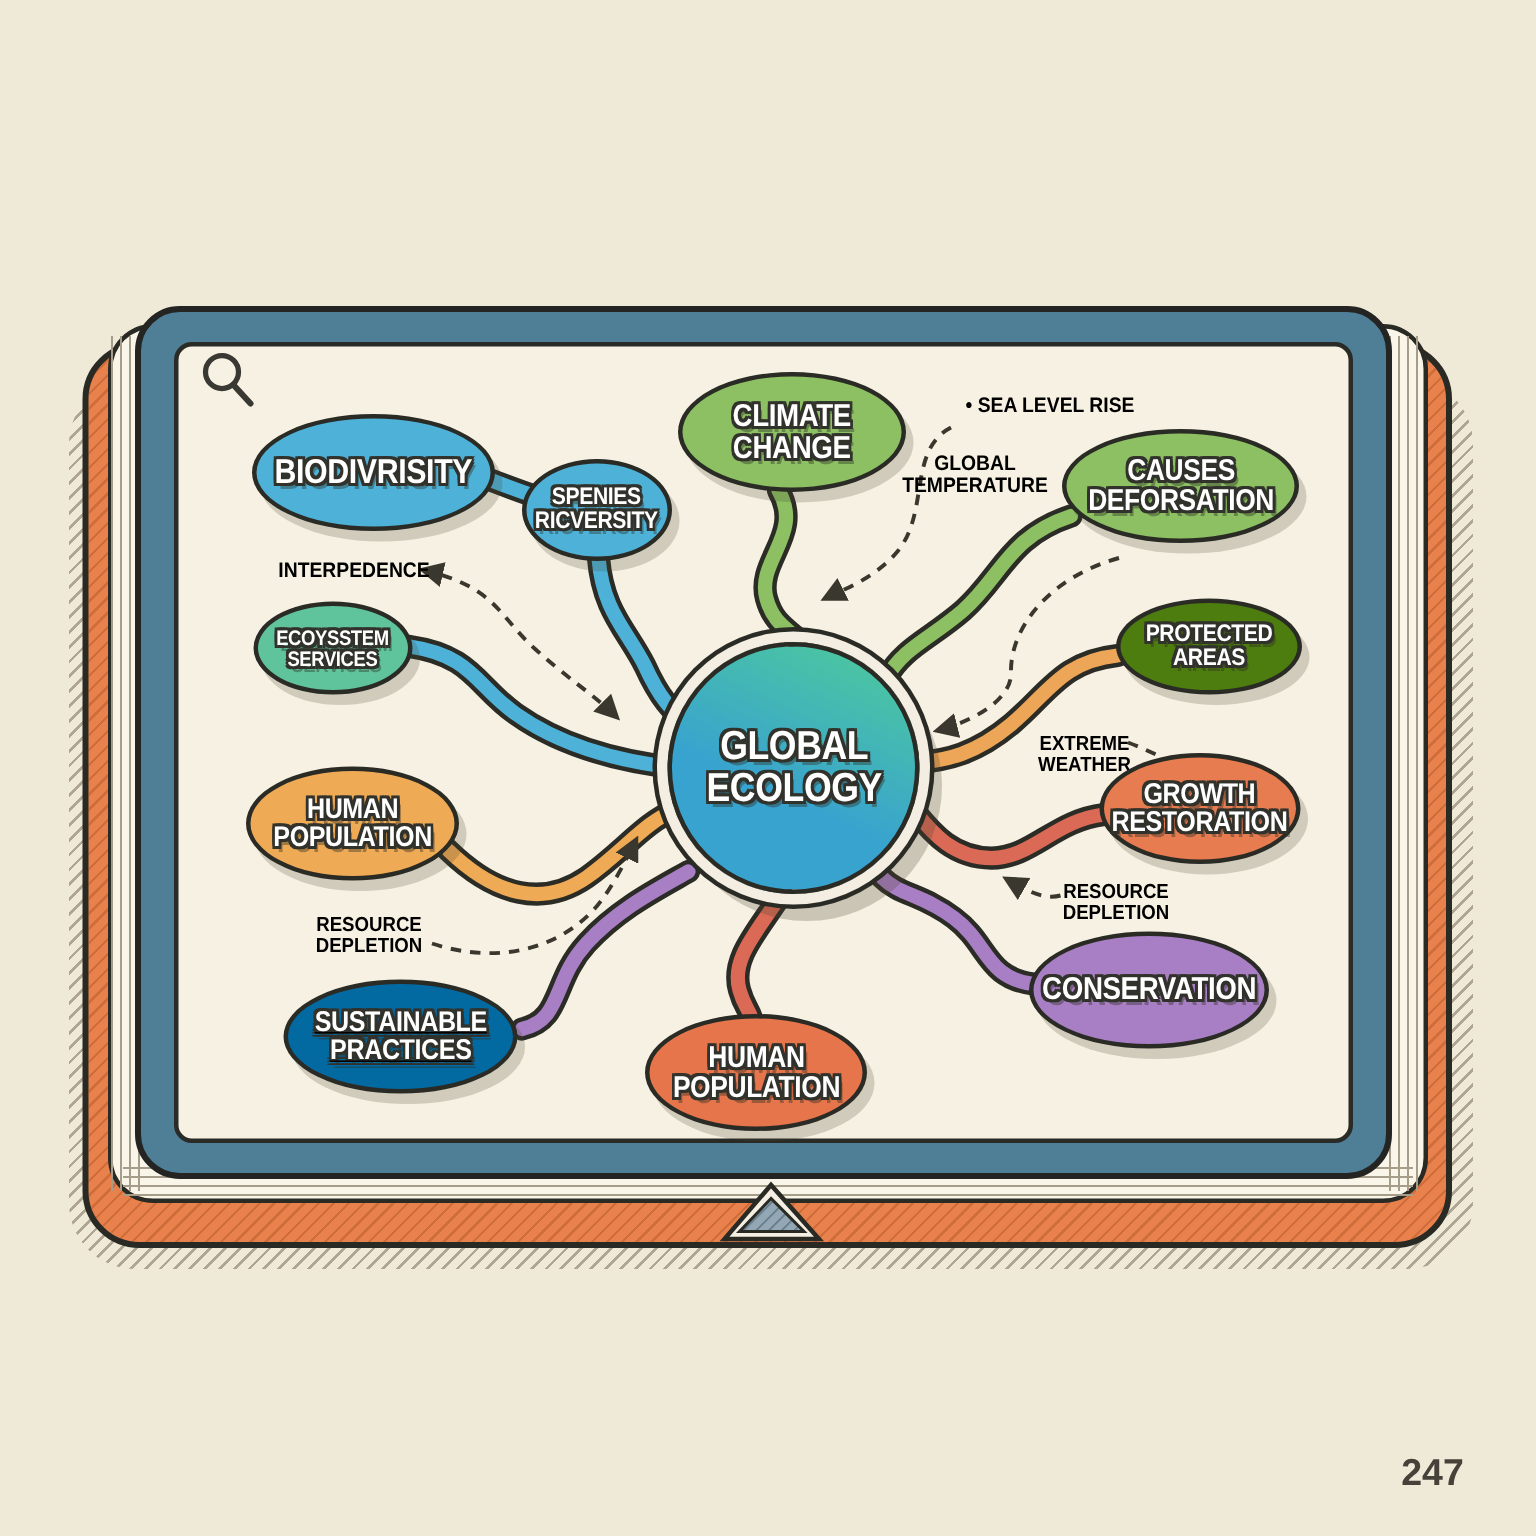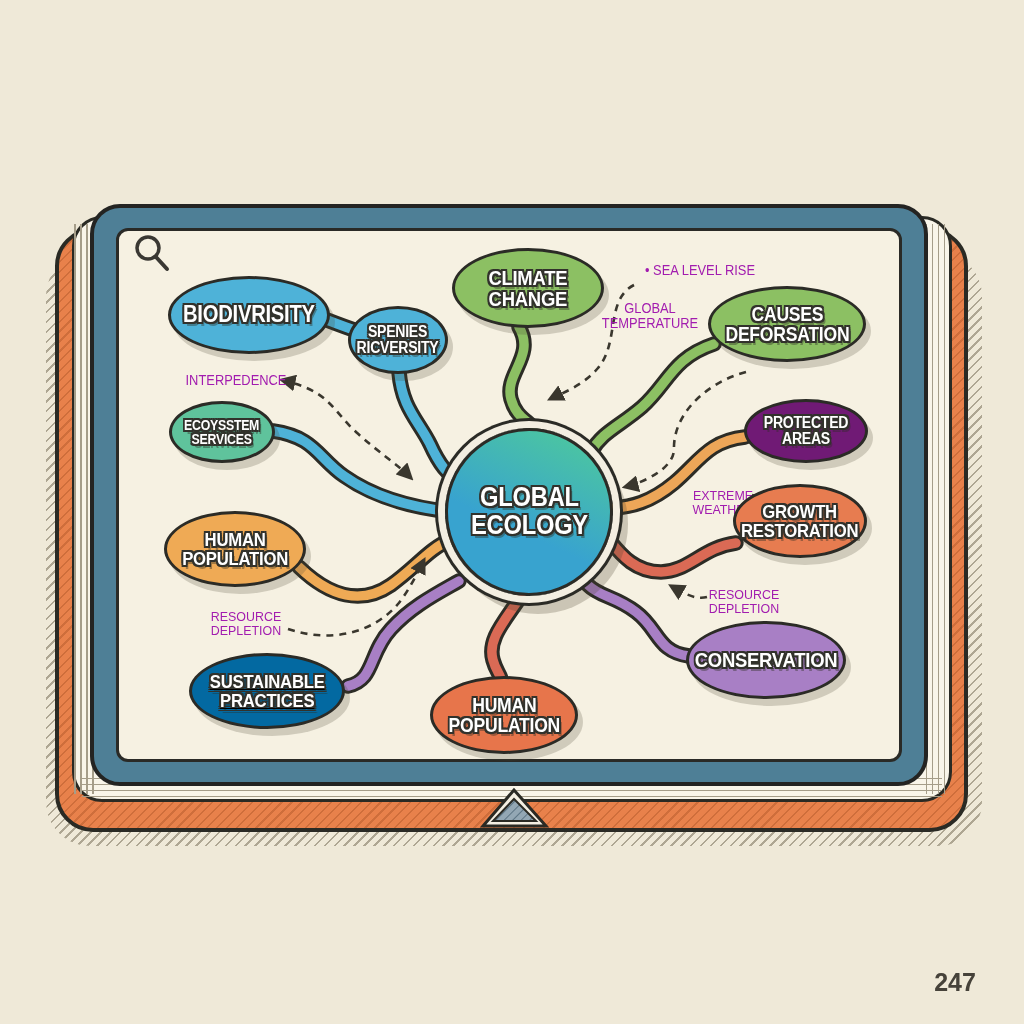--- a/index.html
+++ b/index.html
@@ -36,22 +36,22 @@
     left:90px;top:204px;width:838px;height:582px;border-radius:30px;
     background:#4e7f96;border:4px solid #242422;box-sizing:border-box;
   }
   .book-page{
     left:116px;top:228px;width:786px;height:534px;border-radius:12px;
     background:#f6f1e2;border:3px solid #2a2a26;box-sizing:border-box;
   }
   
   #map-svg{left:0;top:0;width:1024px;height:1024px;z-index:5;}
   .note{
-    position:absolute;z-index:6;text-align:center;color:#a21caf;
-    font-weight:400;line-height:1.05;white-space:pre-line;
+    position:absolute;z-index:6;text-align:center;color:#000000;
+    font-weight:700;line-height:1.05;white-space:pre-line;
     transform:translate(-50%,-50%);
   }
   .note > span{display:inline-block;transform:scaleX(0.92);}
   .node{
     position:absolute;z-index:7;border:3px solid #2b2b26;border-radius:50%;
     display:flex;align-items:center;justify-content:center;box-sizing:border-box;
     box-shadow:5px 7px 0 rgba(75,68,48,.22);
   }
   .node-label,.center-label{
     display:inline-block;transform:scaleX(0.88);
@@ -164,29 +164,29 @@
 RICVERSITY</span>
     </div>
     <div class="node" style="left: 708px; top: 286px; width: 158px; height: 76px; background: rgb(140, 192, 99);">
       <span class="node-label" style="font-size: 20px;">CAUSES
 DEFORSATION</span>
     </div>
     <div class="node" style="left: 169px; top: 401px; width: 106px; height: 62px; background: rgb(95, 195, 156);">
       <span class="node-label" style="font-size: 14px;">ECOYSSTEM
 SERVICES</span>
     </div>
-    <div class="node" style="left: 744px; top: 399px; width: 124px; height: 64px; background: #701a75;">
+    <div class="node" style="left: 744px; top: 399px; width: 124px; height: 64px; background: #4d7c0f;">
       <span class="node-label" style="font-size: 16px;">PROTECTED
 AREAS</span>
     </div>
     <div class="node" style="left: 164px; top: 511px; width: 142px; height: 76px; background: rgb(239, 170, 85);">
       <span class="node-label" style="font-size: 19px;">HUMAN
 POPULATION</span>
     </div>
-    <div class="node" style="left: 733px; top: 484px; width: 134px; height: 74px; background: rgb(231, 124, 80);">
+    <div class="node" style="left: 733px; top: 502px; width: 134px; height: 74px; background: rgb(231, 124, 80);">
       <span class="node-label" style="font-size: 19px;">GROWTH
 RESTORATION</span>
     </div>
     <div class="node" style="left: 189px; top: 653px; width: 156px; height: 76px; background: #0369a1; text-decoration: underline;">
       <span class="node-label" style="font-size: 19px;">SUSTAINABLE
 PRACTICES</span>
     </div>
     <div class="node" style="left: 430px; top: 676px; width: 148px; height: 78px; background: rgb(231, 117, 75);">
       <span class="node-label" style="font-size: 20px;">HUMAN
 POPULATION</span>

